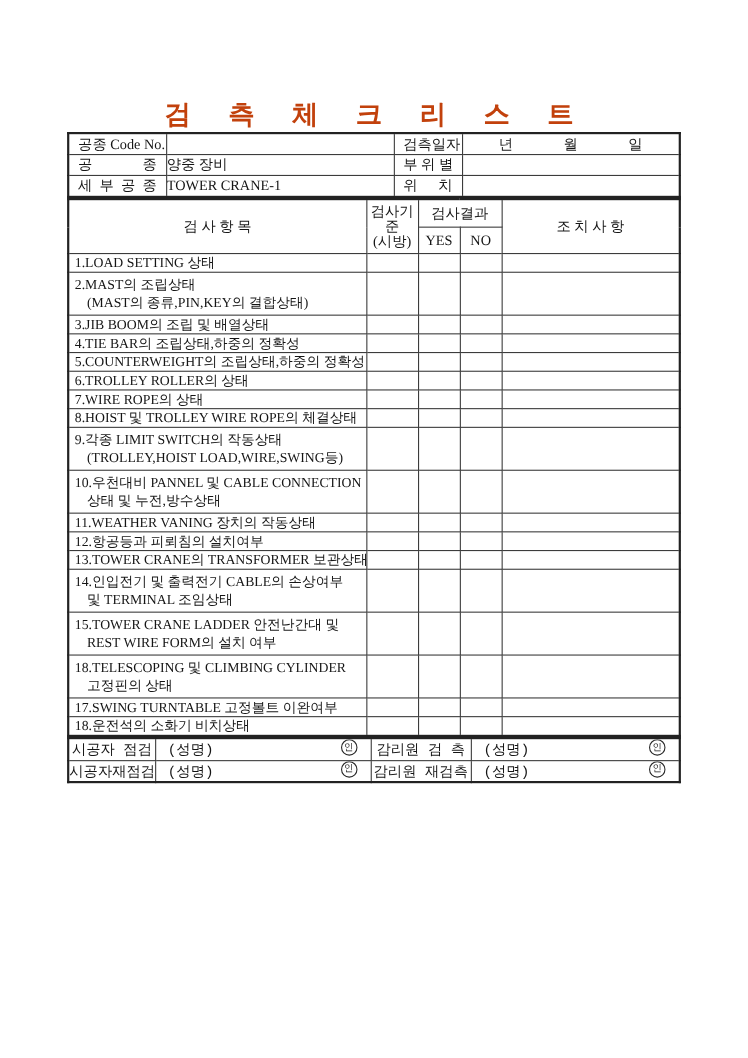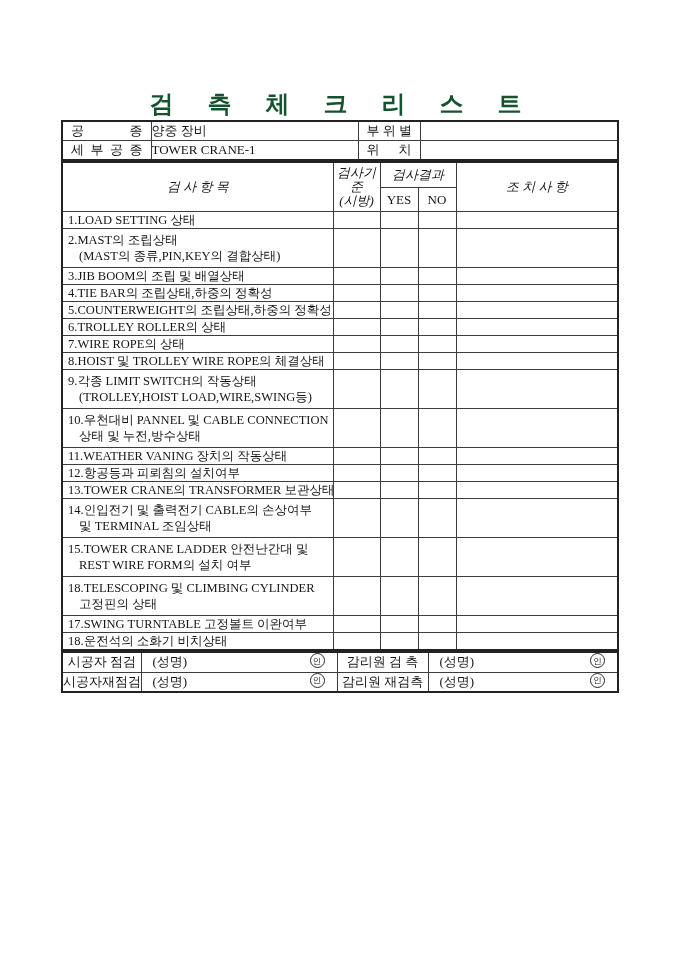--- a/index.html
+++ b/index.html
@@ -14,21 +14,21 @@
   .page { width: 680px; height: 962px; position: relative; }
 
   
   .title {
     margin: 88px 0 0 0;
     text-align: center;
     font-size: 24px;
     font-weight: bold;
     letter-spacing: 9px;
     word-spacing: 10px;
-    color: #14532d;
+    color: #c2410c;
   }
 
   
   table.t {
     border-collapse: collapse;
     table-layout: fixed;
     width: 556px;
     margin: 0 auto;
     border: 2px solid #222;
   }
@@ -52,36 +52,36 @@
   }
   .val-center { }
   .date-wrap {
     display: flex;
     justify-content: space-around;
     padding: 0 10px;
   }
 
   
   .main-table { margin-top: 13px; }
-  .main-table thead tr.h1 td { height: 18px; padding: 3px 0; font-style: italic; }
+  .main-table thead tr.h1 td { height: 18px; padding: 3px 0; }
   .main-table thead tr.h2 td { height: 24px; padding: 2px 0; }
   .main-table thead td { text-align: center; }
   .th-item, .th-action { font-size: 14px; }
   .th-crit { font-size: 12.5px; line-height: 14px; }
   .th-result { font-size: 13px; }
   .th-yes, .th-no { font-size: 12.5px; }
   .main-table tbody td { font-size: 12.5px; }
   .main-table tbody tr.single td { height: 17px; padding: 0 0; }
   .main-table tbody tr.dbl td { height: 32px; padding: 3px 12px; }
   .item-cell { padding-left: 5px !important; padding-right: 4px !important; }
   .item-cell .ln { line-height: 16px; white-space: nowrap; }
   .item-cell .cont { padding-left: 11px; }
 
   
-  .sig-table { margin-top: 22px; }
+  .sig-table { margin-top: 22px; font-family: Liberation Mono, monospace; }
   .sig-table td { height: 20px; padding: 3px 0; }
   .sig-label { text-align: center; white-space: nowrap; }
   .sig-name-wrap {
     display: flex;
     justify-content: space-between;
     align-items: flex-start;
     padding: 0 12px 0 11px;
   }
   .seal {
     width: 15px; height: 15px;
@@ -103,20 +103,36 @@
   <h1 class="title">검 측 체 크 리 스 트</h1>
 
   <table class="t header-table">
     <colgroup>
         <col style="width:89px">
         <col style="width:207px">
         <col style="width:62px">
         <col style="width:198px">
       </colgroup>
     <tbody>
+        <tr>
+      <td>
+            <span class="lbl-just">공종 Code No.</span>
+          </td>
+      <td></td>
+      <td>
+            <span class="lbl-just">검측일자</span>
+          </td>
+      <td>
+        <div class="date-wrap">
+          <span>년</span>
+          <span>월</span>
+          <span>일</span>
+        </div>
+      </td>
+    </tr>
     <tr>
       <td>
             <span class="lbl-just">공 종</span>
           </td>
       <td class="val-center">양중 장비</td>
       <td>
             <span class="lbl-just">부 위 별</span>
           </td>
       <td></td>
     </tr>

